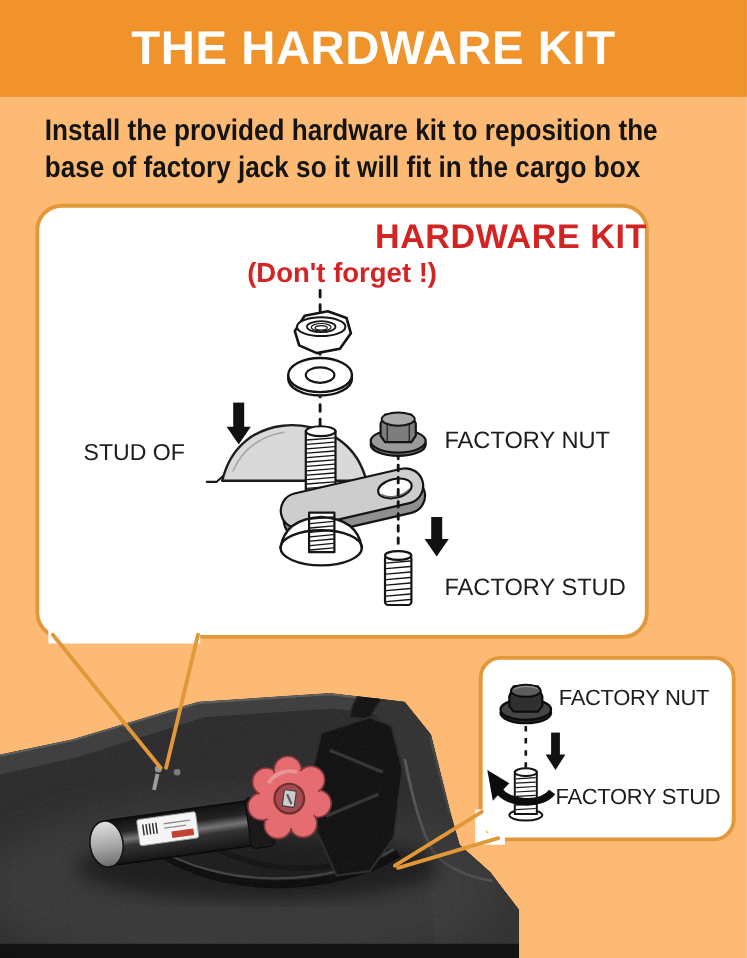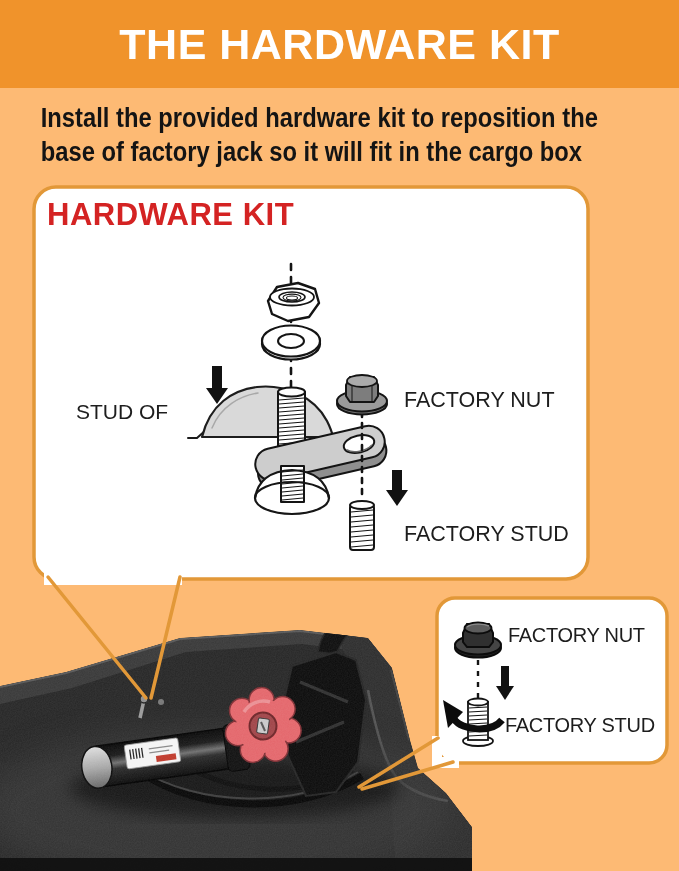--- a/index.html
+++ b/index.html
@@ -4,22 +4,22 @@
 <style>
   html,body{margin:0;padding:0;background:#fff;}
   .canvas{position:relative;width:679px;height:871px;background:#fdba74;overflow:hidden;
           font-family:"Liberation Sans",sans-serif;}
   .banner{position:absolute;left:0;top:0;width:679px;height:88px;background:var(--header-bg,#F0932B);
           display:flex;align-items:center;justify-content:center;}
   .banner-title{color:#fff;font-size:43px;font-weight:bold;letter-spacing:.5px;white-space:nowrap;}
   .intro{position:absolute;left:0;top:101px;width:679px;text-align:left;color:#141414;
          font-size:27px;font-weight:bold;line-height:34px;}
   .intro-line{display:inline-block;transform:scaleX(.88);transform-origin:50% 50%;white-space:nowrap;display:block;}
-  .kit-title{position:absolute;left:34px;top:197px;width:554px;text-align:left;
-             color:var(--accent-red,#D42323);font-size:31px;font-weight:bold;letter-spacing:.5px;padding-left:13px;}
+  .kit-title{position:absolute;left:34px;top:197px;width:554px;text-align:right;
+             color:var(--accent-red,#D42323);font-size:31px;font-weight:bold;letter-spacing:.5px;}
   .kit-subtitle{position:absolute;left:34px;top:234px;width:554px;text-align:center;
              color:var(--accent-red,#D42323);font-size:25px;font-weight:bold;}
   .dlabel{position:absolute;color:#1d1d1d;font-size:21.5px;white-space:nowrap;}
   .base-label{left:42px;top:400px;width:160px;text-align:center;line-height:24px;font-size:21px;}
   .clabel{position:absolute;color:#1d1d1d;font-size:20px;white-space:nowrap;letter-spacing:-0.3px;}
   .gfx{position:absolute;left:0;top:0;}
 </style>
 </head>
 <body>
 
@@ -242,20 +242,21 @@
   <div class="banner">
     <div class="banner-title">THE HARDWARE KIT</div>
   </div>
 
   <div class="intro">
     <span class="intro-line">Install the provided hardware kit to reposition the</span>
     <span class="intro-line">base of factory jack so it will fit in the cargo box</span>
   </div>
 
   <div class="kit-title">HARDWARE KIT</div>
+  <div class="kit-subtitle">(Don't forget !)</div>
 
   <div class="dlabel base-label">
     <div>STUD OF</div>
   </div>
   <div class="dlabel" style="left:404px;top:388px;">FACTORY NUT</div>
   <div class="dlabel" style="left:404px;top:522px;">FACTORY STUD</div>
 
   <div class="clabel" style="left:508px;top:624px;">FACTORY NUT</div>
   <div class="clabel" style="left:505px;top:714px;">FACTORY STUD</div>
 </div>

